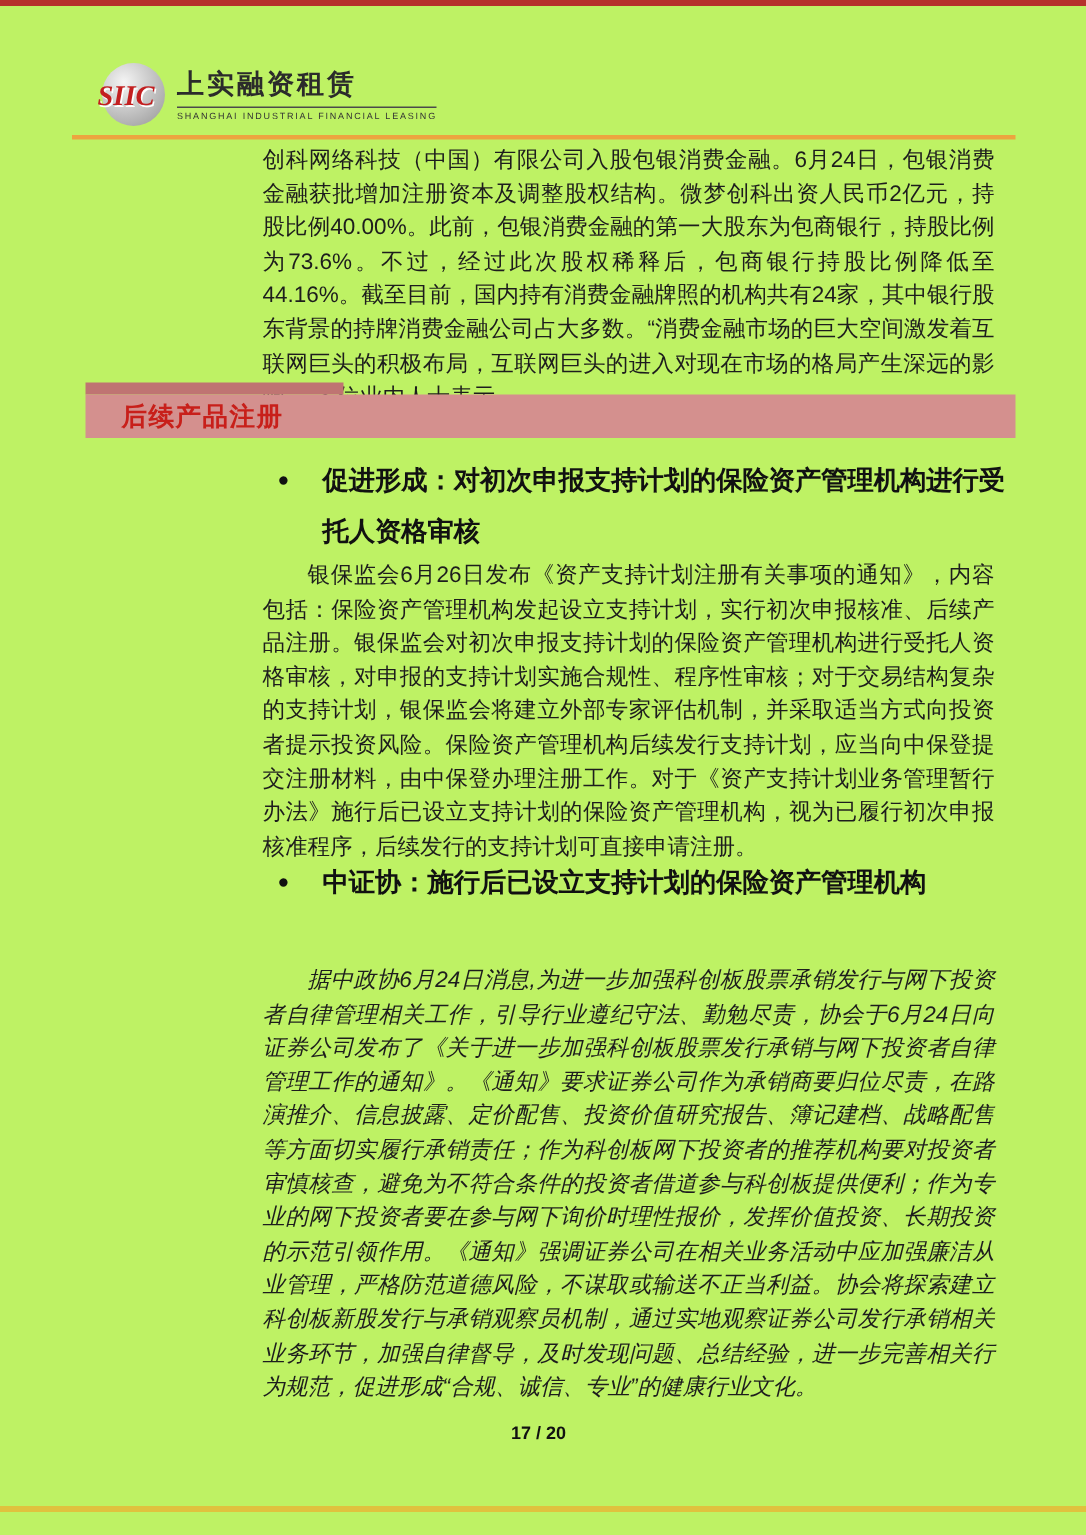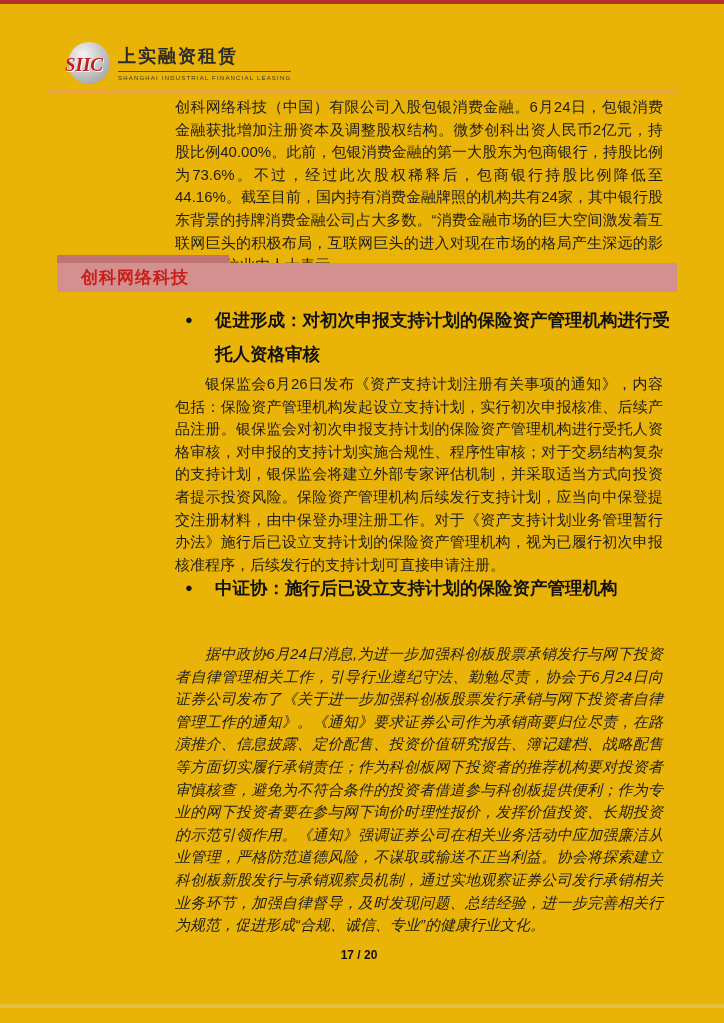--- a/index.html
+++ b/index.html
@@ -1,17 +1,17 @@
 <!DOCTYPE html>
 <html><head>
 <meta charset="utf-8">
 <style>
   html,body { margin:0; padding:0; background:#ffffff; }
   .page {
-    position:relative; width:724px; height:1023px; background:#eab308;
+    position:relative; width:724px; height:1023px; background:#bef264;
     overflow:hidden; font-family:"Liberation Sans","DejaVu Sans",sans-serif;
     color:#1d1d1d;
   }
   .top-rule { position:absolute; top:0; left:0; width:724px; height:4px; background:#b5312c; }
 
   
   .logo { position:absolute; left:68px; top:42px; display:flex; align-items:flex-start; }
   .globe { position:relative; width:42px; height:42px; flex:0 0 auto; }
   .globe-ball { width:42px; height:42px; border-radius:50%;
     background:radial-gradient(circle at 35% 30%, #f4f4f4 0%, #c9c9c9 45%, #949494 100%); }
@@ -72,21 +72,21 @@
       <div class="en">SHANGHAI INDUSTRIAL FINANCIAL LEASING</div>
     </div>
   </div>
 
   <div class="header-rule"></div>
 
   <p class="para intro">创科网络科技（中国）有限公司入股包银消费金融。6月24日，包银消费金融获批增加注册资本及调整股权结构。微梦创科出资人民币2亿元，持股比例40.00%。此前，包银消费金融的第一大股东为包商银行，持股比例为73.6%。不过，经过此次股权稀释后，包商银行持股比例降低至44.16%。截至目前，国内持有消费金融牌照的机构共有24家，其中银行股东背景的持牌消费金融公司占大多数。“消费金融市场的巨大空间激发着互联网巨头的积极布局，互联网巨头的进入对现在市场的格局产生深远的影响。”多位业内人士表示。</p>
 
   <div class="banner-tab"></div>
   <div class="banner-body">
-    <span class="banner-label">创科网络科技</span>
+    <span class="banner-label">后续产品注册</span>
   </div>
 
   <div class="article-title title-1">
     <span class="bullet">●</span>
     <span class="title-text">促进形成：对初次申报支持计划的保险资产管理机构进行受托人资格审核</span>
   </div>
   <p class="para indent body-1">银保监会6月26日发布《资产支持计划注册有关事项的通知》，内容包括：保险资产管理机构发起设立支持计划，实行初次申报核准、后续产品注册。银保监会对初次申报支持计划的保险资产管理机构进行受托人资格审核，对申报的支持计划实施合规性、程序性审核；对于交易结构复杂的支持计划，银保监会将建立外部专家评估机制，并采取适当方式向投资者提示投资风险。保险资产管理机构后续发行支持计划，应当向中保登提交注册材料，由中保登办理注册工作。对于《资产支持计划业务管理暂行办法》施行后已设立支持计划的保险资产管理机构，视为已履行初次申报核准程序，后续发行的支持计划可直接申请注册。</p>
 
   <div class="article-title title-2">
     <span class="bullet">●</span>

